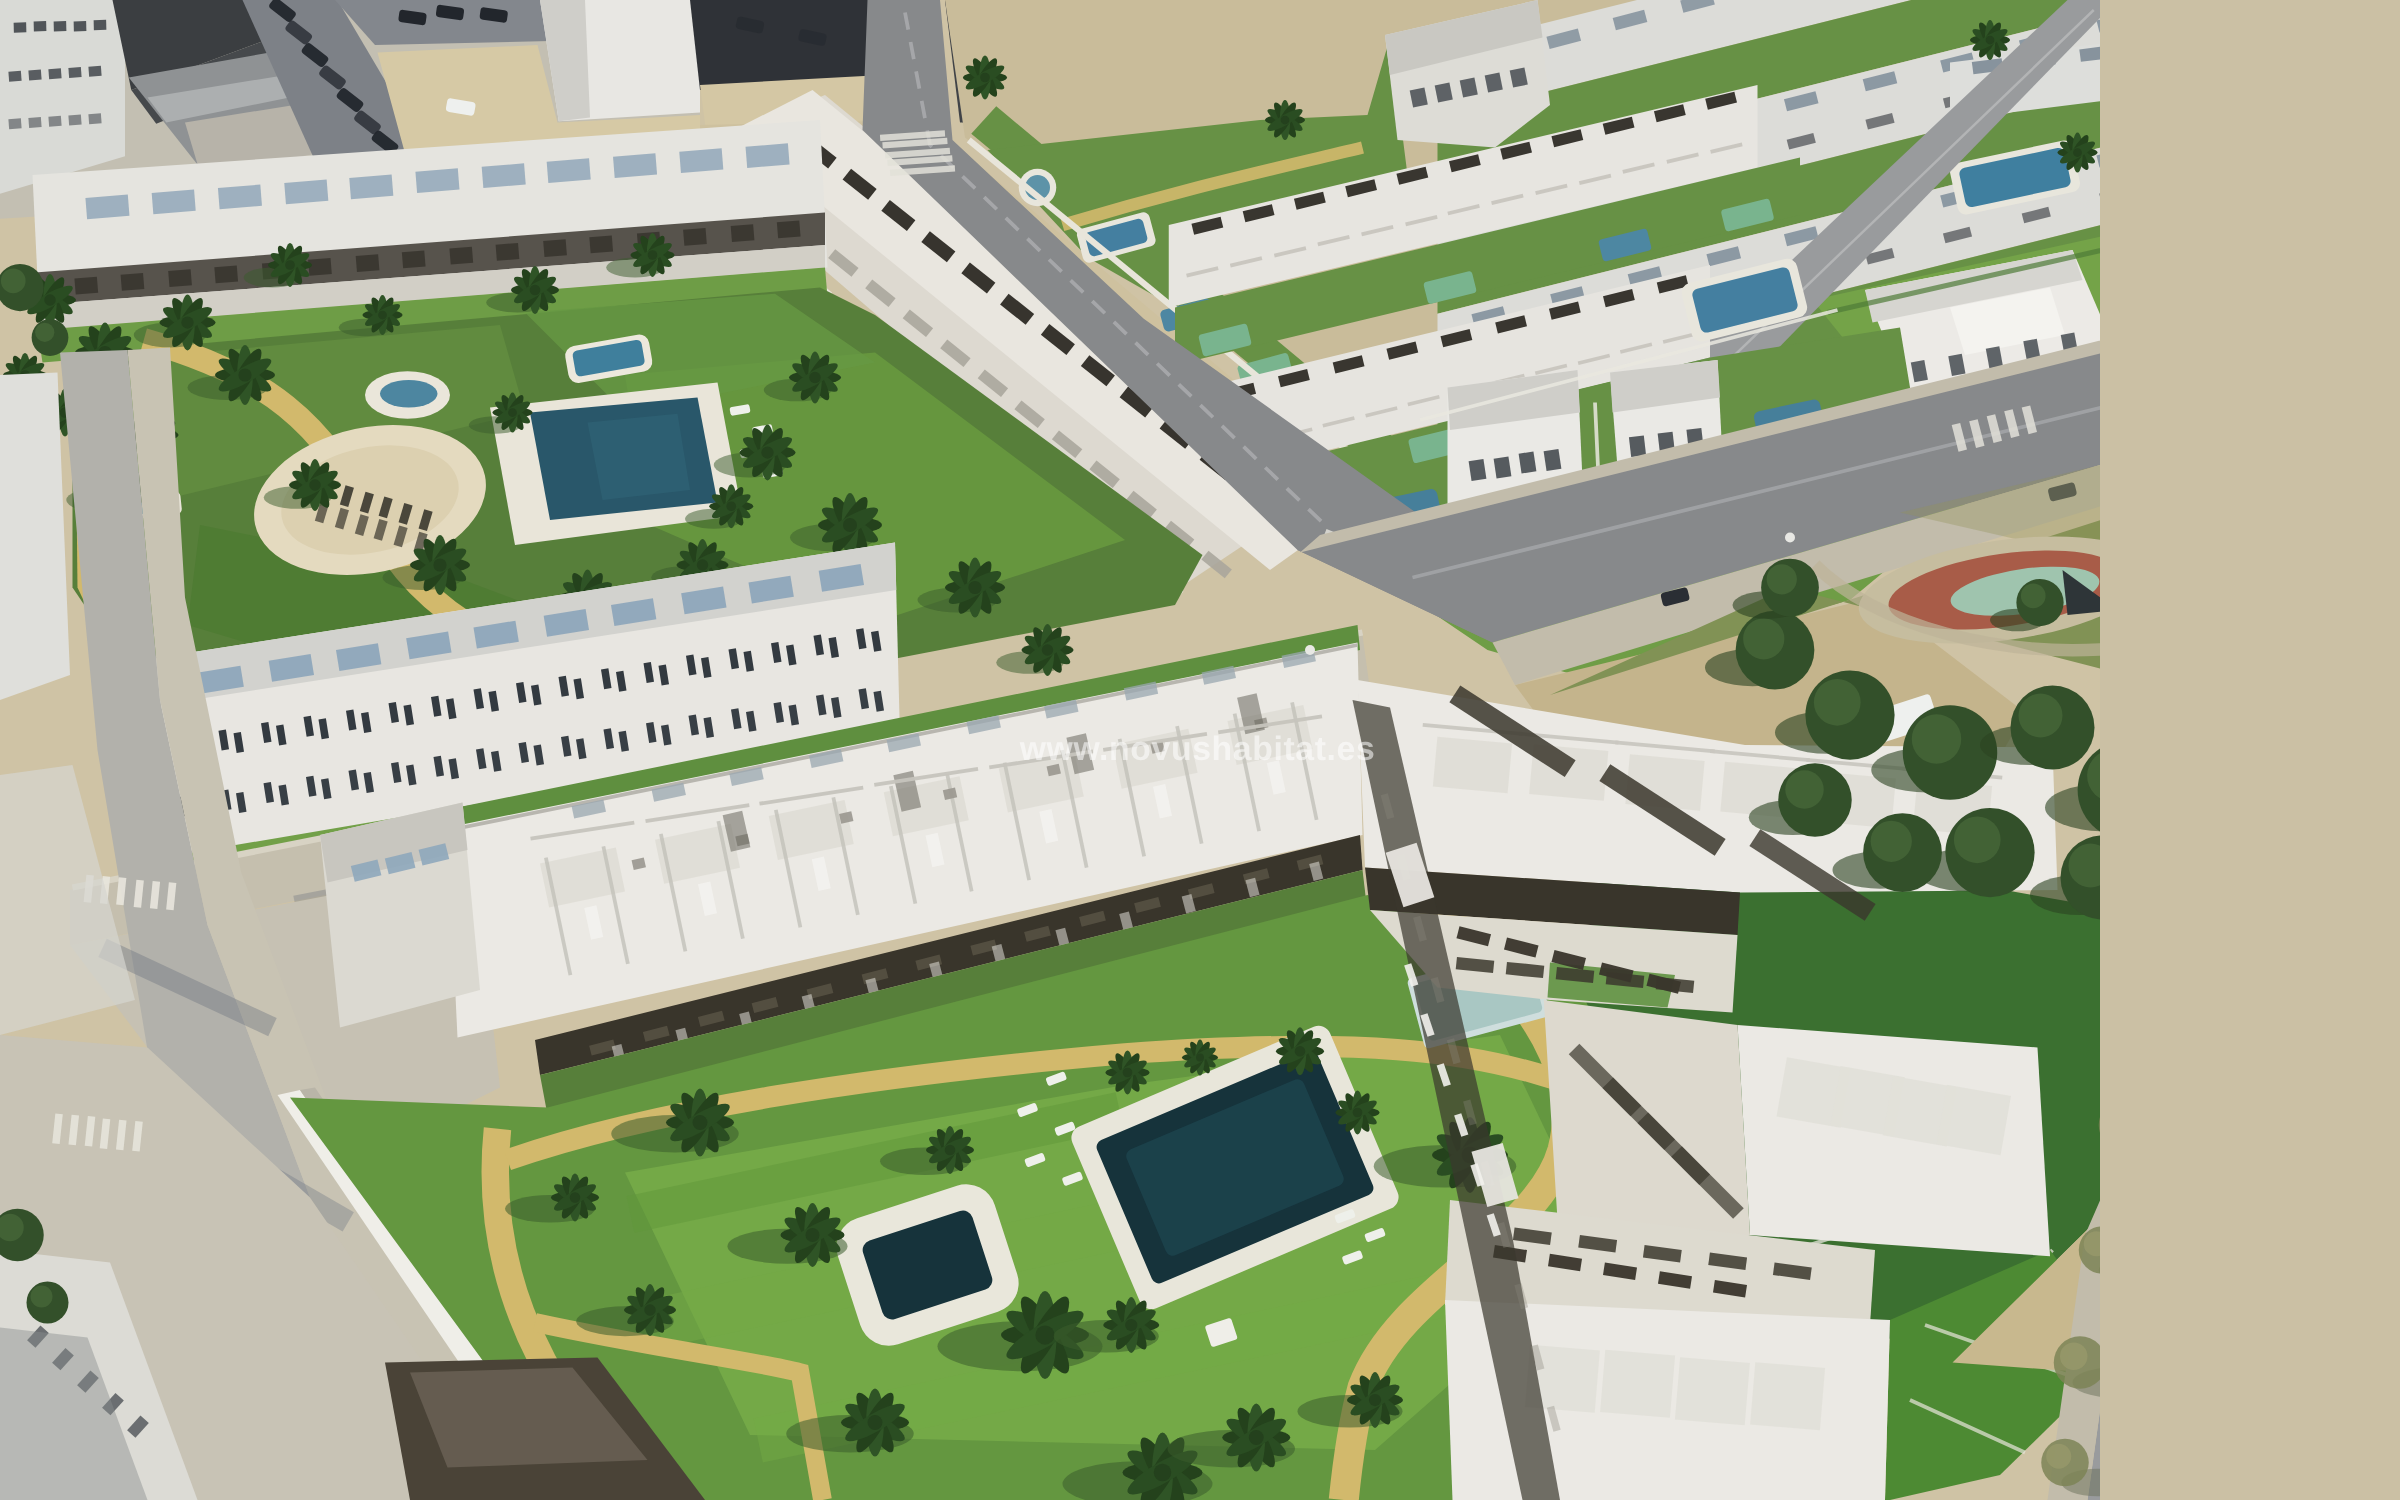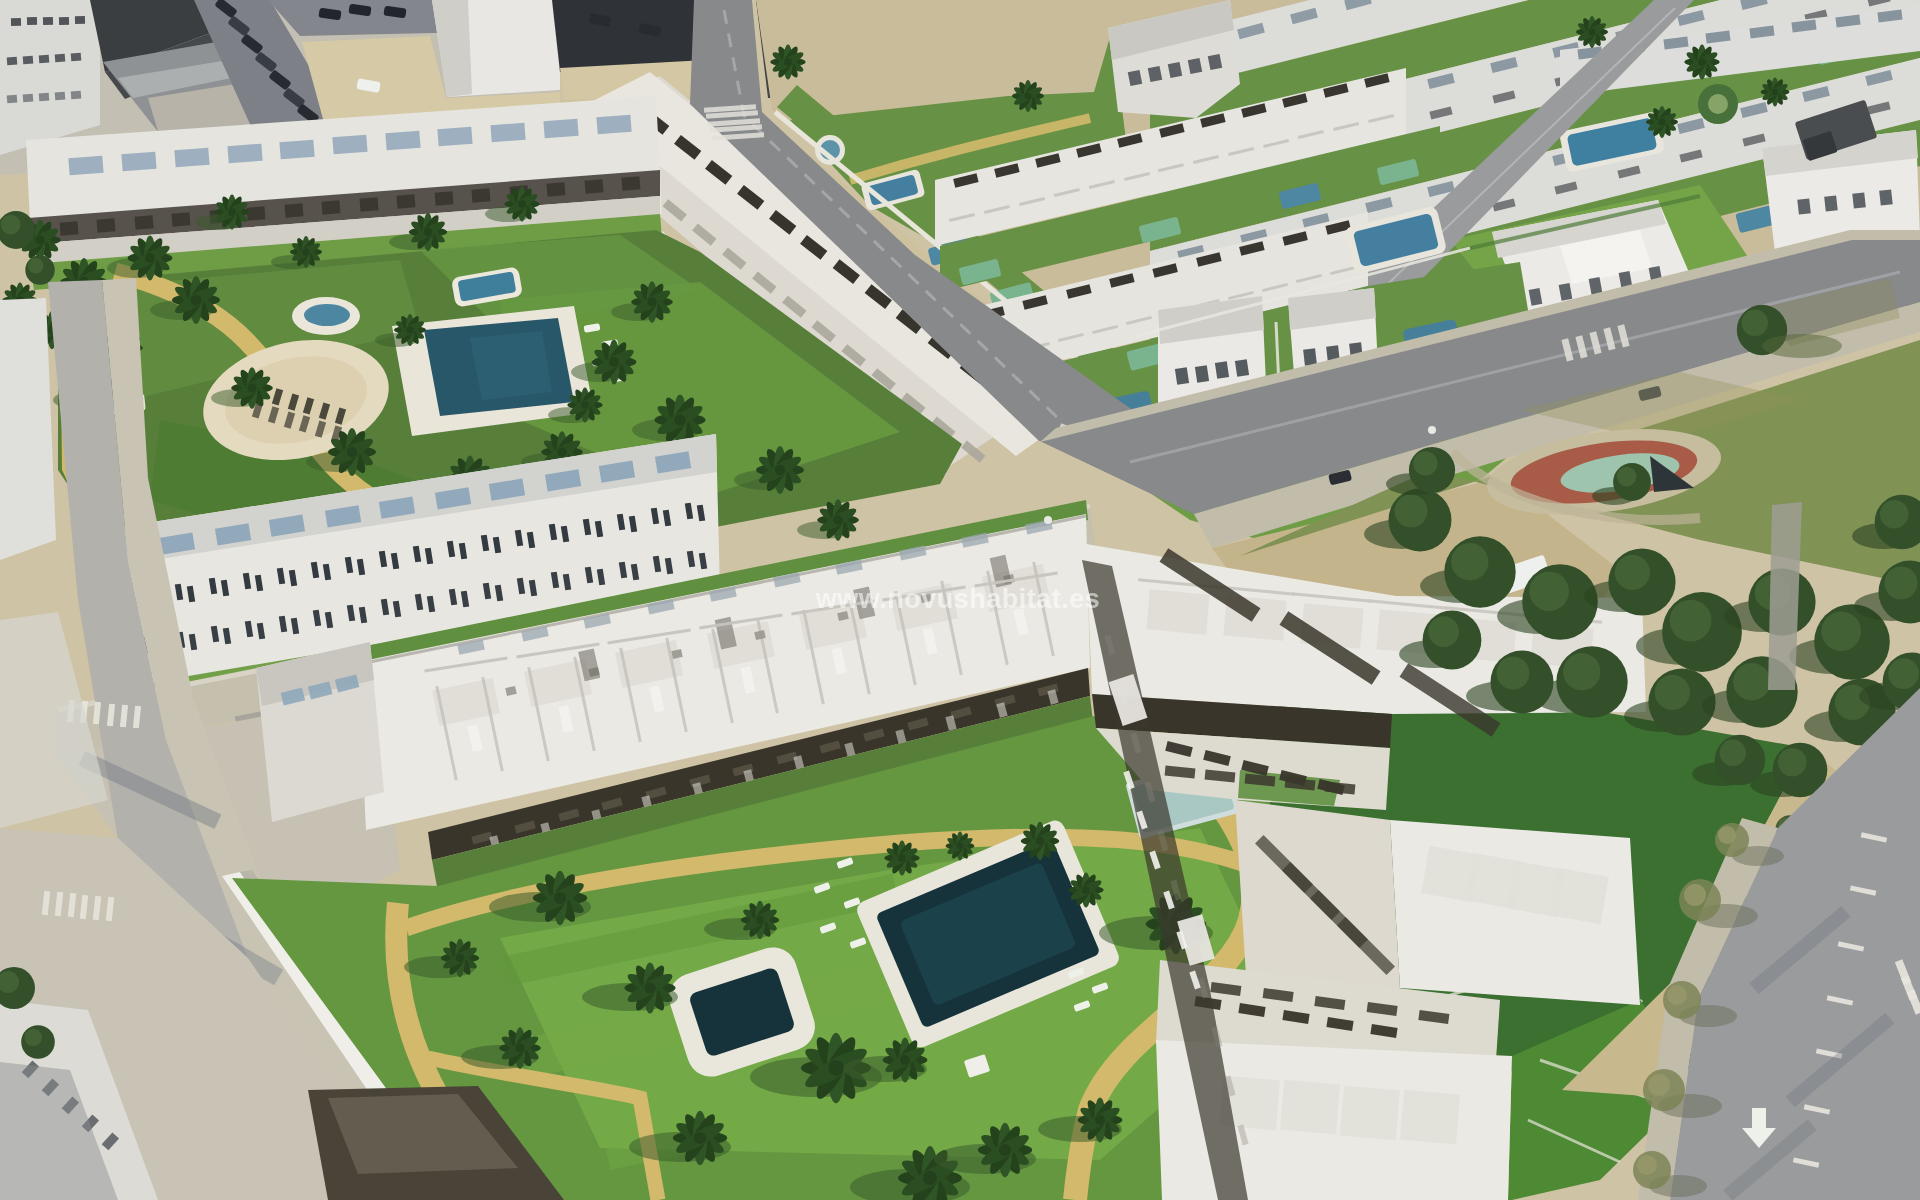--- a/index.html
+++ b/index.html
@@ -1,12 +1,12 @@
 <!DOCTYPE html>
-<html><head><meta charset="utf-8"><style>html,body{margin:0;padding:0;background:#cbc0a4;font-family:"Liberation Sans",sans-serif;}#scene{position:fixed;left:0;top:0;width:1920px;height:1200px;overflow:hidden;}</style></head><body>
+<html><head><meta charset="utf-8"><style>html,body{margin:0;padding:0;background:#cbc0a4;font-family:"Liberation Sans",sans-serif;}#scene{position:fixed;left:0;top:0;width:1680px;height:1200px;overflow:hidden;}</style></head><body>
 
 <div id="scene">
 <svg width="1920" height="1200" viewBox="0 0 1920 1200">
 <defs>
 <g id="palm">
           <ellipse rx="16" ry="4.2" fill="#24421c"></ellipse>
           <ellipse rx="16" ry="4.2" fill="#2a4d22" transform="rotate(30)"></ellipse>
           <ellipse rx="16" ry="4.2" fill="#24421c" transform="rotate(60)"></ellipse>
           <ellipse rx="16" ry="4.2" fill="#2f5426" transform="rotate(90)"></ellipse>
           <ellipse rx="16" ry="4.2" fill="#24421c" transform="rotate(120)"></ellipse>

